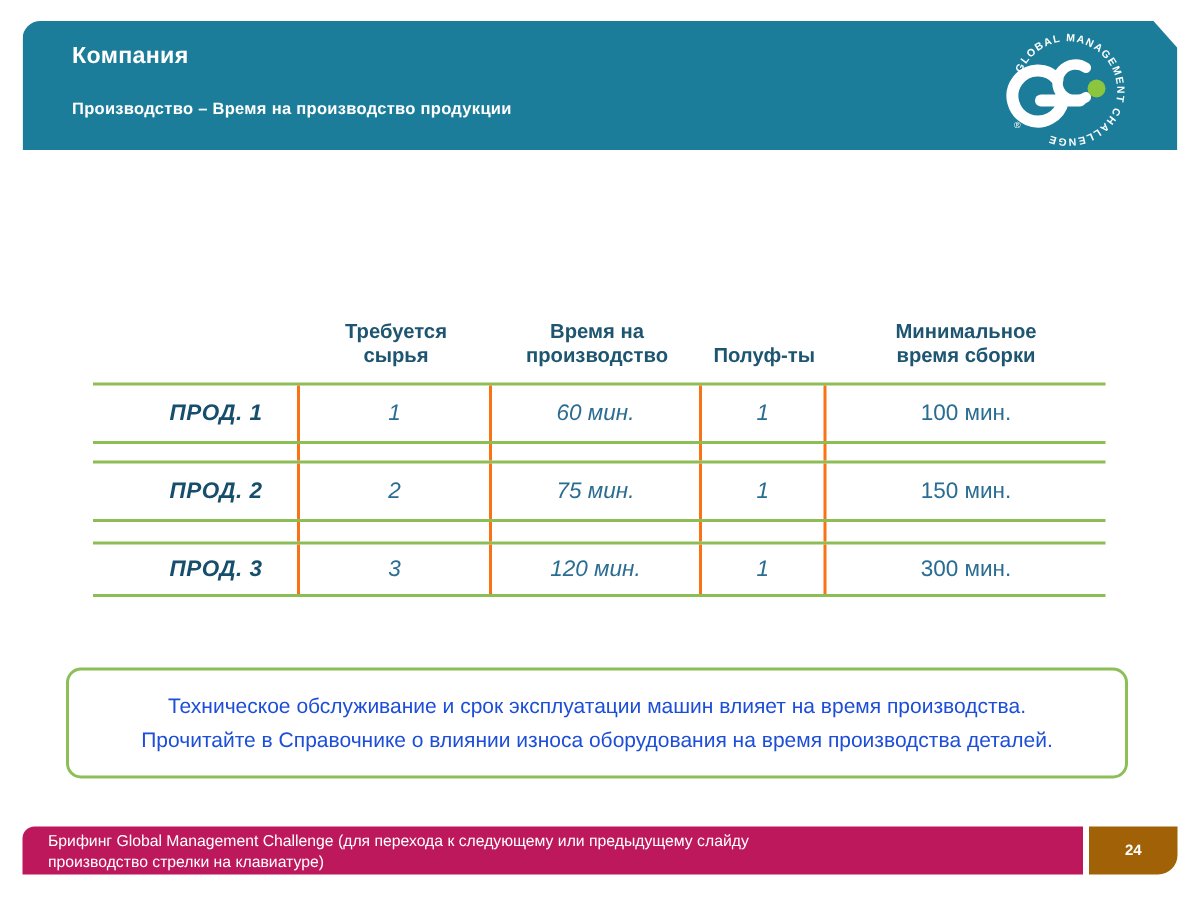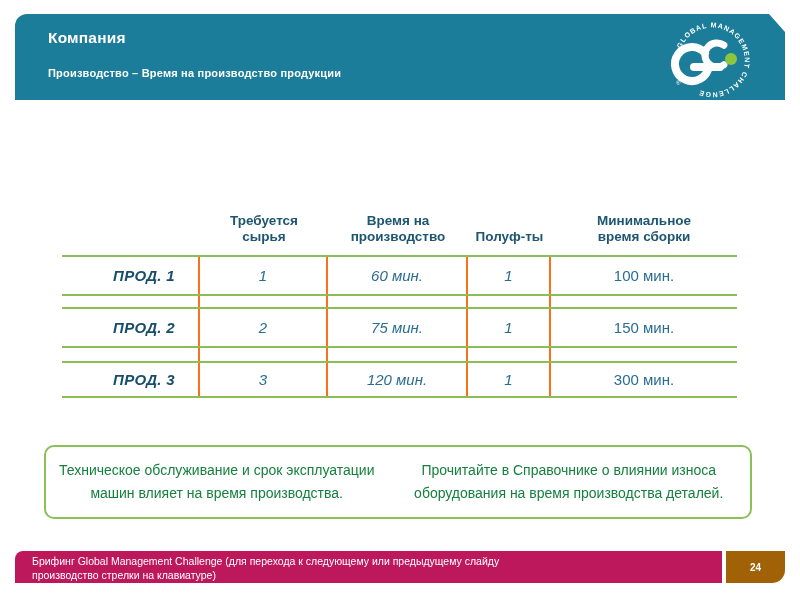--- a/index.html
+++ b/index.html
@@ -53,22 +53,22 @@
   .c.vline { border-right: 2px solid #f97316; font-style: italic; }
   .c.label {
     font-weight: bold; color: #174e6b; padding-left: 28px; letter-spacing: 0.3px;
   }
   .row-gap .c { border-top: 0; border-bottom: 0; }
 
   
   .note {
     position: absolute; left: 44px; top: 445px; width: 708px; height: 74px;
     border: 2px solid #8cbf57; border-radius: 10px;
-    display: flex; flex-direction: row; align-items: center; justify-content: center;
-    color: #15803d; font-size: 14px; line-height: 23px; text-align: center;
+    display: flex; flex-direction: column; align-items: center; justify-content: center;
+    color: #1d4ed8; font-size: 14px; line-height: 23px; text-align: center;
   }
 
   
   .ftr-bar {
     position: absolute; left: 15px; top: 551px; width: 707px; height: 32px;
     background: #be185d; border-top-left-radius: 8px;
     color: #ffffff; font-size: 10.5px; line-height: 14px;
     padding: 3px 0 0 17px;
   }
   .ftr-page {

